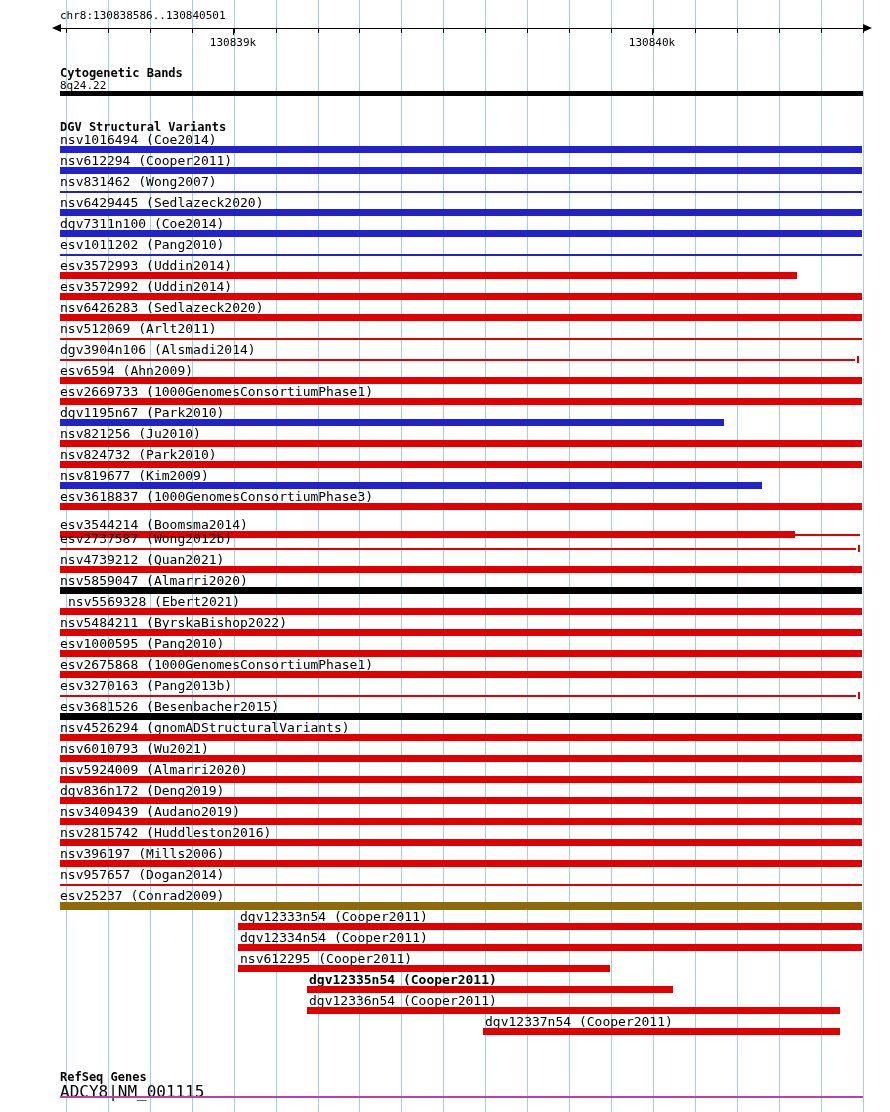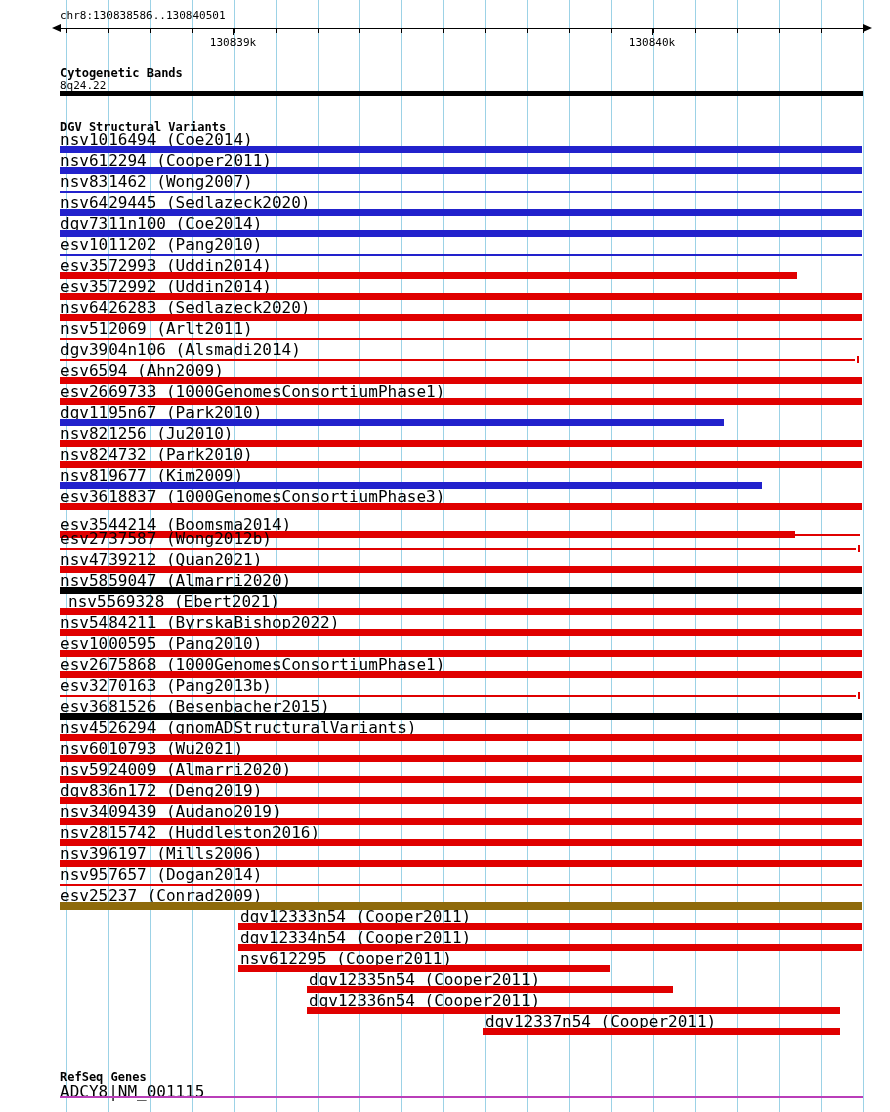--- a/index.html
+++ b/index.html
@@ -24,21 +24,21 @@
 
   .section-title { position: absolute; left: 60px; font-size: 12px; font-weight: bold; white-space: nowrap; }
   .title-cyto   { top: 66px; }
   .title-dgv    { top: 120px; }
   .title-refseq { top: 1070px; }
 
   .band-label { position: absolute; left: 60px; top: 79px; font-size: 11px; }
   .band-bar   { position: absolute; left: 60px; top: 91px; width: 803px; height: 5px; background: #000; }
 
   .track-row   { position: absolute; left: 0; width: 890px; height: 21px; }
-  .track-label { position: absolute; top: 0; font-size: 16px; line-height: 13px; white-space: nowrap; }
+  .track-label { position: absolute; top: 0; font-size: 13px; line-height: 13px; white-space: nowrap; }
   .track-bar   { position: absolute; }
   .track-tail  { position: absolute; height: 2px; }
   .track-tick  { position: absolute; width: 2px; height: 7px; }
 
   .gene-label { position: absolute; left: 60px; top: 1082px; font-size: 16px; }
   .gene-line  { position: absolute; left: 60px; top: 1096px; width: 803px; height: 2px; }
 </style>
 </head>
 <body>
 
@@ -264,21 +264,21 @@
         <div class="track-bar" style="left: 238px; width: 624px; top: 13px; height: 7px; background: rgb(224, 0, 0);"></div>
       </div>
       <div class="track-row" style="top: 931px; padding-left: 8px;">
         <div class="track-label" style="left: 240px;">dgv12334n54 (Cooper2011)</div>
         <div class="track-bar" style="left: 238px; width: 624px; top: 13px; height: 7px; background: rgb(224, 0, 0);"></div>
       </div>
       <div class="track-row" style="top: 952px;">
         <div class="track-label" style="left: 240px;">nsv612295 (Cooper2011)</div>
         <div class="track-bar" style="left: 238px; width: 372px; top: 13px; height: 7px; background: rgb(224, 0, 0);"></div>
       </div>
-      <div class="track-row" style="top: 973px;">
+      <div class="track-row" style="top: 973px; font-weight: bold;">
         <div class="track-label" style="left: 309px;">dgv12335n54 (Cooper2011)</div>
         <div class="track-bar" style="left: 307px; width: 366px; top: 13px; height: 7px; background: rgb(224, 0, 0);"></div>
       </div>
       <div class="track-row" style="top: 994px;">
         <div class="track-label" style="left: 309px;">dgv12336n54 (Cooper2011)</div>
         <div class="track-bar" style="left: 307px; width: 533px; top: 13px; height: 7px; background: rgb(224, 0, 0);"></div>
       </div>
       <div class="track-row" style="top: 1015px;">
         <div class="track-label" style="left: 485px;">dgv12337n54 (Cooper2011)</div>
         <div class="track-bar" style="left: 483px; width: 357px; top: 13px; height: 7px; background: rgb(224, 0, 0);"></div>

